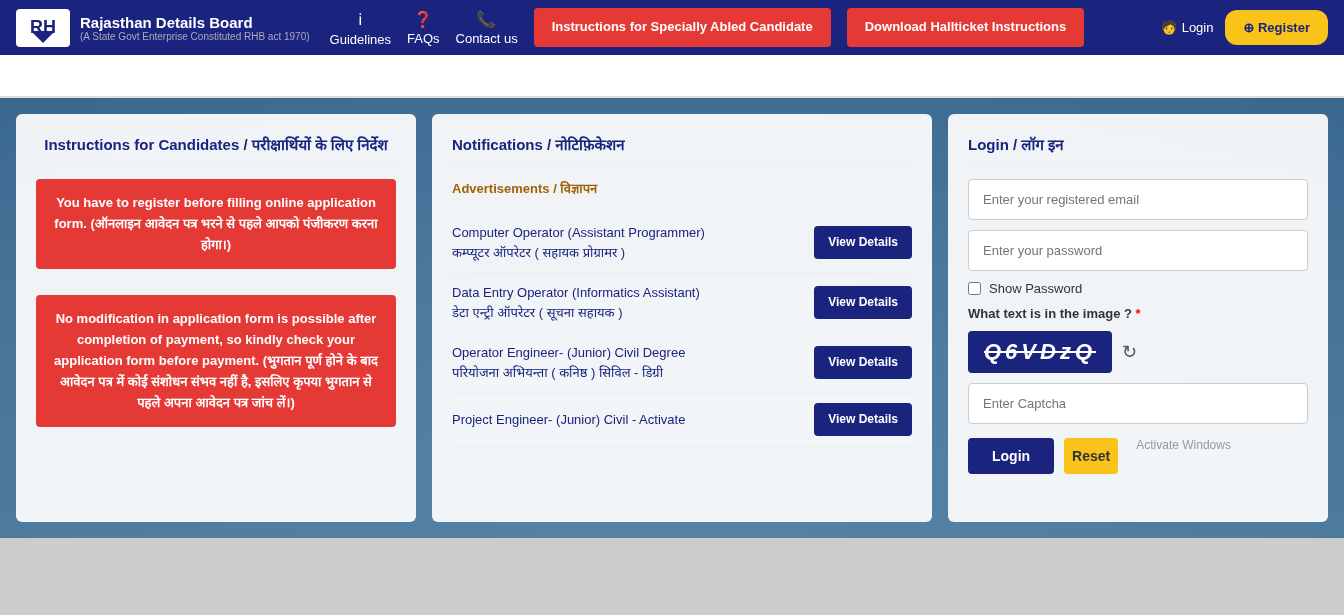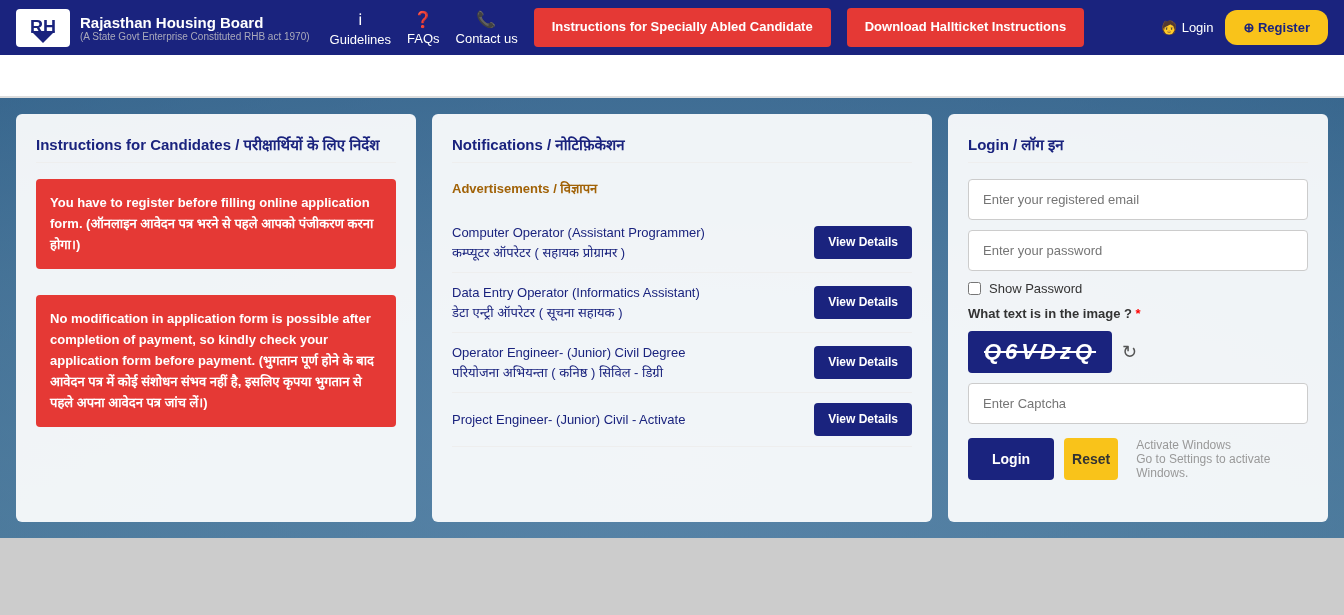--- a/index.html
+++ b/index.html
@@ -139,21 +139,21 @@
     }
 
     
     .panel {
       background: rgba(255,255,255,0.92);
       border-radius: 6px;
       padding: 20px;
       z-index: 1;
       position: relative;
     }
-    .panel-instructions { flex: 0 0 400px; }
+    .panel-instructions { flex: 0 0 400px; text-align: center; }
     .panel-notifications { flex: 1; }
     .panel-login { flex: 0 0 380px; }
 
     .panel-title {
       font-size: 15px;
       font-weight: bold;
       color: #1a237e;
       margin-bottom: 16px;
       border-bottom: 1px solid #eee;
       padding-bottom: 8px;
@@ -286,21 +286,21 @@
   </style>
 </head>
 <body>
 
 <header class="header">
   <div class="logo-area">
     <div class="logo-box">
       <span style="font-size:18px; font-weight:900; z-index:1; position:relative;">RH</span>
     </div>
     <div class="logo-text">
-      <div class="main">Rajasthan Housing Board</div>
+      <div class="main">Rajasthan Details Board</div>
       <div class="sub">(A State Govt Enterprise Constituted RHB act 1970)</div>
     </div>
   </div>
 
   <div class="nav-links">
     <div class="nav-item">
       <span class="icon">ℹ</span>
       <span>Guidelines</span>
     </div>
     <div class="nav-item">
@@ -393,19 +393,18 @@
       <div class="captcha-row">
         <div class="captcha-image">Q6VDzQ</div>
         <span class="refresh-icon">↻</span>
       </div>
       <input type="text" placeholder="Enter Captcha" style="">
       <div class="login-buttons">
         <button class="btn-login">Login</button>
         <button class="btn-reset">Reset</button>
         <div class="activate-windows">
           <div>Activate Windows</div>
-          <div>Go to Settings to activate Windows.</div>
         </div>
       </div>
     </div>
   </div>
 
 </div>
 
 </body></html>

